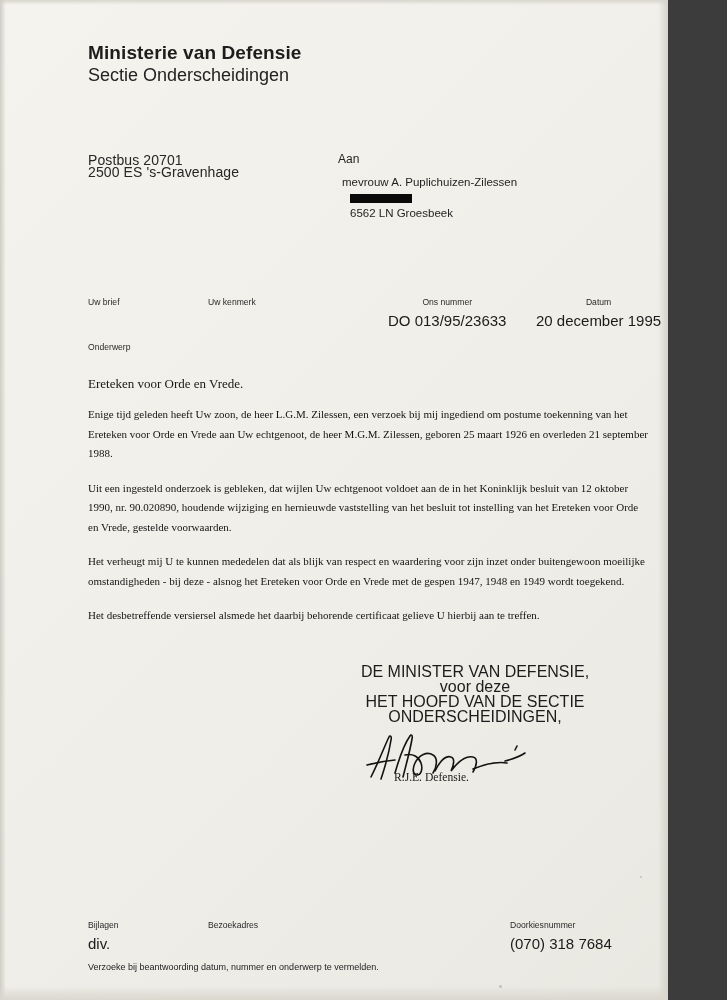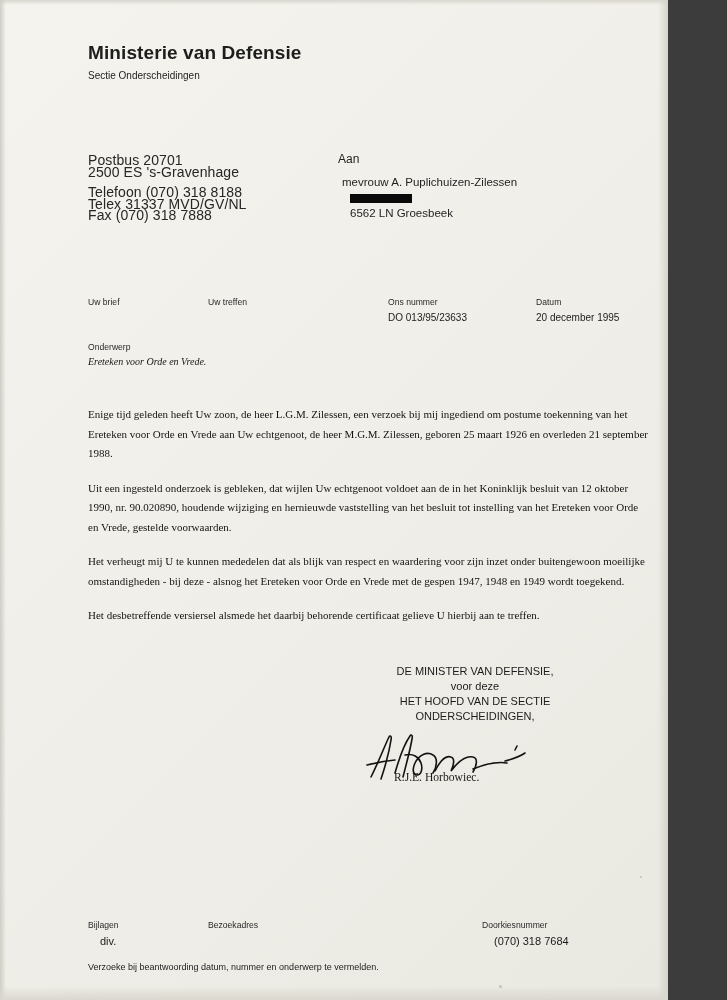--- a/index.html
+++ b/index.html
@@ -59,21 +59,21 @@
     top: 42px;
   }
   .lh-title {
     font-size: 19px;
     font-weight: bold;
     color: #1d1d1d;
     letter-spacing: 0.1px;
     line-height: 22px;
   }
   .lh-sub {
-    font-size: 10px;
+    font-size: 18px;
     color: #232323;
     margin-top: 4px;
     line-height: 15px;
   }
 
   
   .sender {
     position: absolute;
     left: 88px;
     top: 155px;
@@ -113,48 +113,47 @@
 
   
   .refrow {
     position: absolute;
     top: 297px;
     left: 88px;
     width: 560px;
     font-size: 8.6px;
     color: #2a2a2a;
   }
-  .refrow .cell { position: absolute; top: 0; }
+  .refrow .cell { position: absolute; top: 0; text-align: center; }
   .refrow .c1 { left: 0; }
   .refrow .c2 { left: 120px; }
   .refrow .c3 { left: 300px; }
   .refrow .c4 { left: 448px; }
   .refval {
-    font-size: 10px;
+    font-size: 15px;
     color: #1b1b1b;
     margin-top: 5px;
     white-space: nowrap;
   }
 
   
   .subj-label {
     position: absolute;
     left: 88px;
     top: 342px;
     font-size: 8.6px;
     color: #2a2a2a;
   }
   .subj-value {
     position: absolute;
     left: 88px;
-    top: 356px;
-    font-size: 10px;
+    top: 376px;
+    font-size: 13px;
     color: #161616;
     font-family: "Liberation Serif", serif;
-    font-style: italic;
   }
 
   
   .body {
     position: absolute;
     left: 88px;
     top: 405px;
     width: 560px;
     font-family: "Liberation Serif", serif;
     font-size: 11px;
@@ -164,21 +163,21 @@
   }
   .body p { margin: 0 0 15px 0; }
 
   
   .signblock {
     position: absolute;
     left: 330px;
     top: 664px;
     width: 290px;
     text-align: center;
-    font-size: 11px;
+    font-size: 16px;
     line-height: 15px;
     color: #1c1c1c;
   }
   .sig-graphic {
     position: absolute;
     left: 365px;
     top: 733px;
     width: 170px;
     height: 48px;
   }
@@ -196,27 +195,26 @@
     position: absolute;
     left: 88px;
     top: 920px;
     width: 560px;
     font-size: 8.6px;
     color: #2a2a2a;
   }
   .footer .cell { position: absolute; top: 0; }
   .f1 { left: 0; }
   .f2 { left: 120px; }
-  .f3 { left: 394px; }
+  .f3 { left: 422px; }
   .fval {
-    font-size: 11px;
+    font-size: 15px;
     color: #1b1b1b;
     margin-top: 5px;
     white-space: nowrap;
-    margin-left: 12px;
   }
   .footnote {
     position: absolute;
     left: 88px;
     top: 962px;
     font-size: 9px;
     color: #232323;
   }
   .speck {
     position: absolute;
@@ -237,44 +235,39 @@
 
   <div class="letterhead">
     <div class="lh-title">Ministerie van Defensie</div>
     <div class="lh-sub">Sectie Onderscheidingen</div>
   </div>
 
   <div class="sender">
     <div class="grp">
       <div>Postbus 20701</div>
       <div>2500 ES   's-Gravenhage</div>
-    </div>
-    <div class="grp">
-      <div>Telefoon (070) 318 8188</div>
-      <div>Telex  31337  MVD/GV/NL</div>
-      <div>Fax  (070) 318 7888</div>
     </div>
   </div>
 
   <div class="addressee">
     <div class="addr-aan">Aan</div>
     <div class="addr-name">mevrouw A. Puplichuizen-Zilessen</div>
     <div class="addr-redact-row">
       <span class="redact"></span>
     </div>
     <div class="addr-city">6562 LN  Groesbeek</div>
   </div>
 
   <div class="refrow">
     <div class="cell c1">
       <div>Uw brief</div>
       <div class="refval"></div>
     </div>
     <div class="cell c2">
-      <div>Uw treffen</div>
+      <div>Uw kenmerk</div>
       <div class="refval"></div>
     </div>
     <div class="cell c3">
       <div>Ons nummer</div>
       <div class="refval">DO 013/95/23633</div>
     </div>
     <div class="cell c4">
       <div>Datum</div>
       <div class="refval">20 december 1995</div>
     </div>
@@ -302,21 +295,21 @@
       <path d="M6 44 C14 28 20 12 24 4 C25 2 27 3 26 7 C24 20 20 34 16 46"></path>
       <path d="M2 32 C10 30 20 28 30 27"></path>
       <path d="M30 40 C34 26 40 10 45 3 C46 1 48 2 47 6 C45 18 41 32 38 44"></path>
       <path d="M40 22 C48 20 54 24 56 30 C58 36 56 42 52 42 C48 42 47 36 50 30 C54 22 62 18 68 22 C73 25 72 34 68 40"></path>
       <path d="M70 38 C74 30 80 22 86 24 C90 25 89 32 86 38 C92 30 100 22 108 24 C113 25 112 32 108 39"></path>
       <path d="M108 36 C118 32 130 28 142 30"></path>
       <path d="M140 28 C148 26 154 24 160 20"></path>
       <path d="M150 17 L152 13"></path>
     </g>
   </svg>
-  <div class="sig-name">R.J.E. Horbowiec.</div>
+  <div class="sig-name">R.J.E. Defensie.</div>
 
   <div class="footer">
     <div class="cell f1">
       <div>Bijlagen</div>
       <div class="fval">div.</div>
     </div>
     <div class="cell f2">
       <div>Bezoekadres</div>
       <div class="fval"></div>
     </div>

